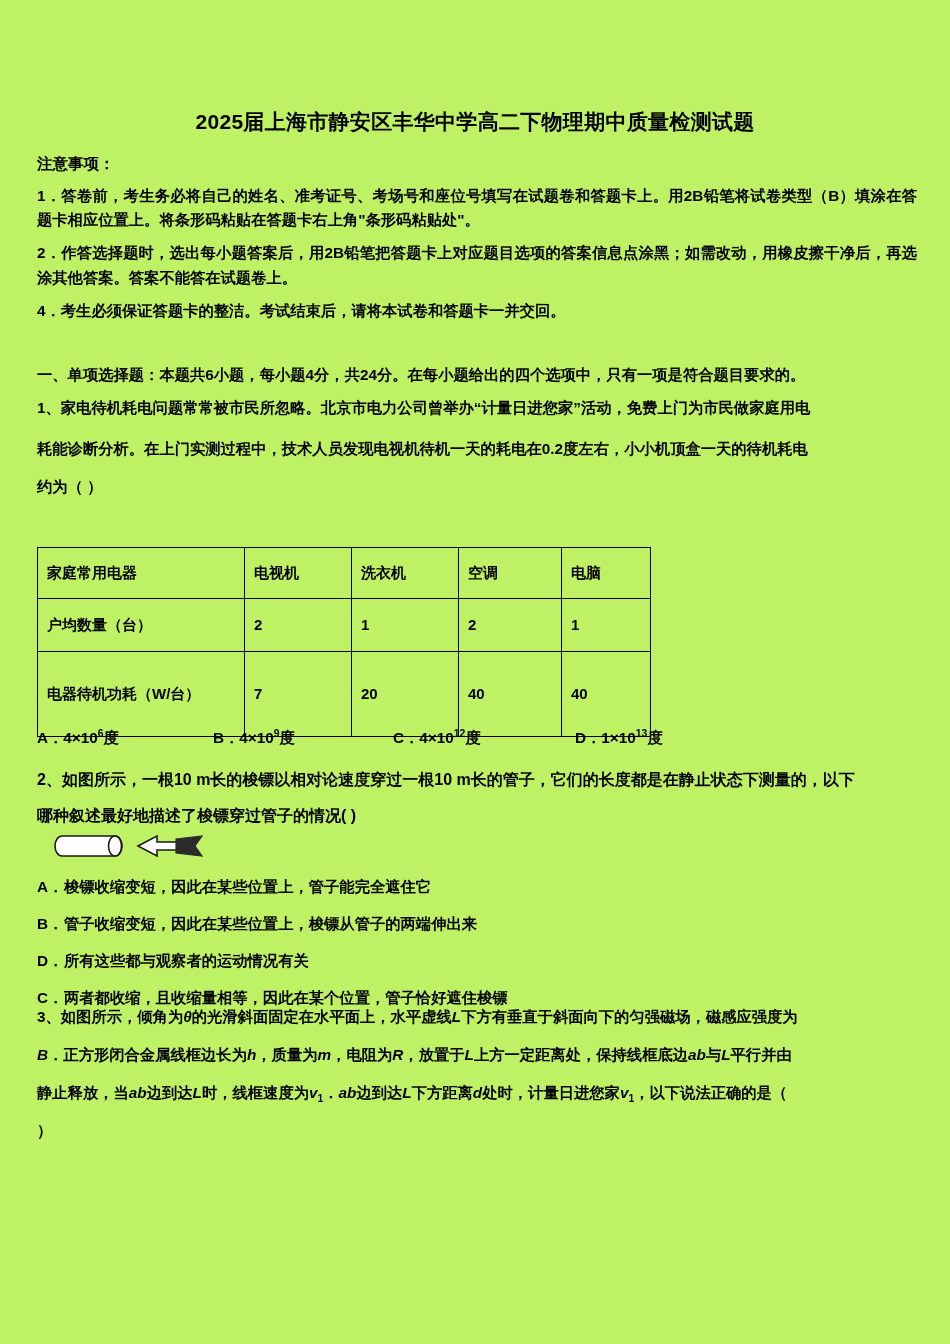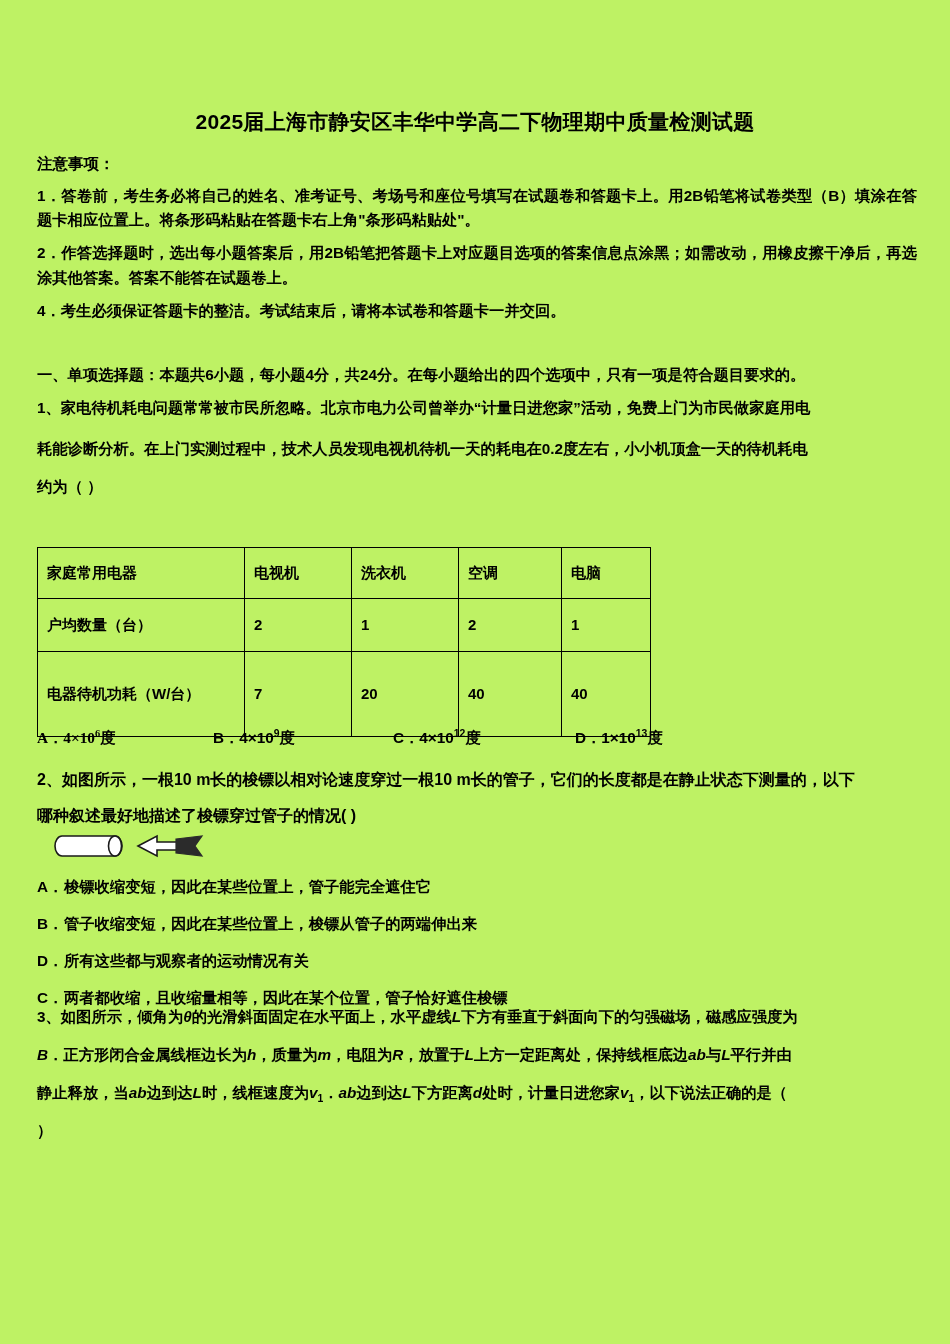--- a/index.html
+++ b/index.html
@@ -125,21 +125,21 @@
     left: 37px;
     top: 727px;
     width: 880px;
     font-family: "Liberation Sans", "DejaVu Sans", sans-serif;
     font-size: 15.3px;
     font-weight: bold;
     line-height: 22px;
     white-space: nowrap;
   }
   .q1-opts .opt { display: inline-block; }
-  .q1-opts .o-a { width: 176px; font-family: Liberation Serif, serif; }
+  .q1-opts .o-a { width: 176px; }
   .q1-opts .o-b { width: 180px; }
   .q1-opts .o-c { width: 182px; }
   sup { font-size: 0.68em; vertical-align: super; line-height: 0; }
   sub { font-size: 0.68em; vertical-align: sub; line-height: 0; }
   .it { font-style: italic; }
 
   
   .q2-body {
     position: absolute;
     left: 37px;

